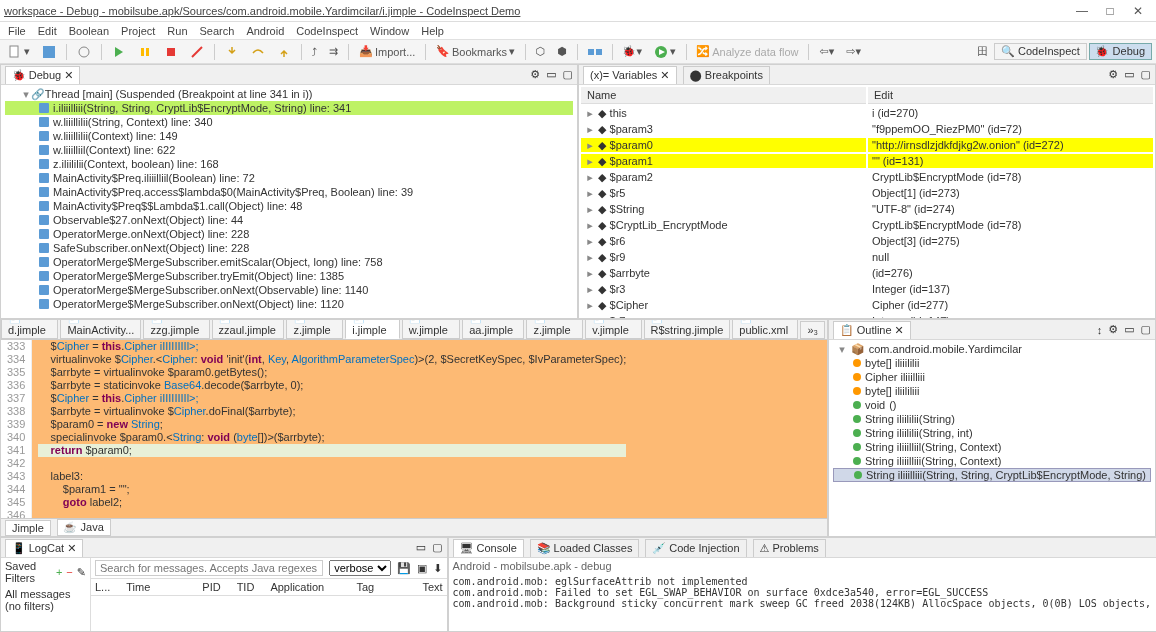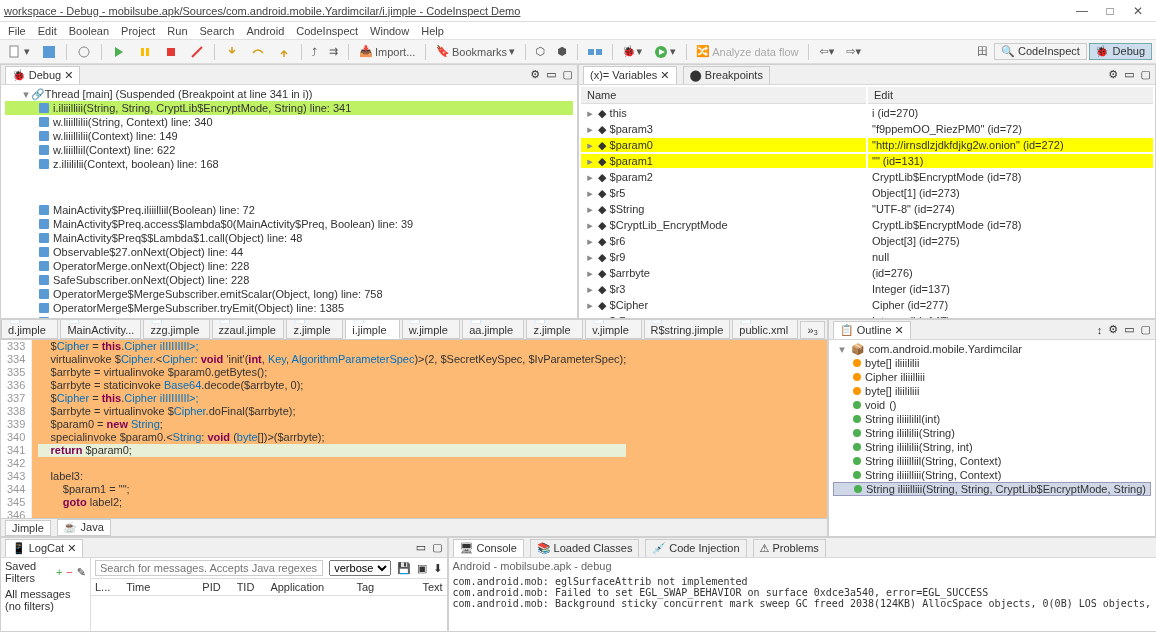--- a/index.html
+++ b/index.html
@@ -175,21 +175,21 @@
         <span>▭</span>
         <span>▢</span>
       </div>
       <div class="pane-body" id="debug-frames">
         <div class="tree-row" style="padding-left:16px;"><span class="exp">▾</span>🔗 <span>Thread [main] (Suspended (Breakpoint at line 341 in i))</span></div>
       <div class="tree-row" style="padding-left: 34px; background: #bef264;"><span class="sq"></span>i.iliiilliii(String, String, CryptLib$EncryptMode, String) line: 341</div>
           <div class="tree-row" style="padding-left: 34px;"><span class="sq"></span>w.liiillilii(String, Context) line: 340</div>
           <div class="tree-row" style="padding-left: 34px;"><span class="sq"></span>w.liiillilii(Context) line: 149</div>
           <div class="tree-row" style="padding-left: 34px;"><span class="sq"></span>w.liiilliil(Context) line: 622</div>
           <div class="tree-row" style="padding-left: 34px;"><span class="sq"></span>z.iliililii(Context, boolean) line: 168</div>
-          <div class="tree-row" style="padding-left: 34px; margin-top: 32px;"><span class="sq"></span>MainActivity$Preq.iliiilliil(Boolean) line: 72</div>
+          <div class="tree-row" style="padding-left: 34px;"><span class="sq"></span>MainActivity$Preq.iliiilliil(Boolean) line: 72</div>
           <div class="tree-row" style="padding-left: 34px;"><span class="sq"></span>MainActivity$Preq.access$lambda$0(MainActivity$Preq, Boolean) line: 39</div>
           <div class="tree-row" style="padding-left: 34px;"><span class="sq"></span>MainActivity$Preq$$Lambda$1.call(Object) line: 48</div>
           <div class="tree-row" style="padding-left: 34px;"><span class="sq"></span>Observable$27.onNext(Object) line: 44</div>
           <div class="tree-row" style="padding-left: 34px;"><span class="sq"></span>OperatorMerge.onNext(Object) line: 228</div>
           <div class="tree-row" style="padding-left: 34px;"><span class="sq"></span>SafeSubscriber.onNext(Object) line: 228</div>
           <div class="tree-row" style="padding-left: 34px;"><span class="sq"></span>OperatorMerge$MergeSubscriber.emitScalar(Object, long) line: 758</div>
           <div class="tree-row" style="padding-left: 34px;"><span class="sq"></span>OperatorMerge$MergeSubscriber.tryEmit(Object) line: 1385</div>
           <div class="tree-row" style="padding-left: 34px;"><span class="sq"></span>OperatorMerge$MergeSubscriber.onNext(Observable) line: 1140</div>
           <div class="tree-row" style="padding-left: 34px;"><span class="sq"></span>OperatorMerge$MergeSubscriber.onNext(Object) line: 1120</div>
         </div>
@@ -326,21 +326,20 @@
         <span>▭</span>
         <span>▢</span>
       </div>
       <div class="pane-body">
         <div class="outline-row"><span class="exp">▾</span>📦 <span>com.android.mobile.Yardimcilar</span></div>
         <div id="outline-items">
             <div class="outline-row" style="padding-left: 20px;"><span class="dot orange"></span>byte[] iliiililii</div>
             <div class="outline-row" style="padding-left: 20px;"><span class="dot orange"></span>Cipher iliiilliii</div>
             <div class="outline-row" style="padding-left: 20px;"><span class="dot orange"></span>byte[] iliililiii</div>
             <div class="outline-row" style="padding-left: 20px;"><span class="dot green"></span>void <init> ()</init></div>
-            <div class="outline-row" style="padding-left: 20px;"><span class="dot green"></span>String iliiililil(int)</div>
             <div class="outline-row" style="padding-left: 20px;"><span class="dot green"></span>String iliililii(String)</div>
             <div class="outline-row" style="padding-left: 20px;"><span class="dot green"></span>String iliililii(String, int)</div>
             <div class="outline-row" style="padding-left: 20px;"><span class="dot green"></span>String iliiilliil(String, Context)</div>
             <div class="outline-row" style="padding-left: 20px;"><span class="dot green"></span>String iliiilliii(String, Context)</div>
             <div class="outline-row sel" style="padding-left: 20px;"><span class="dot green"></span>String iliiilliii(String, String, CryptLib$EncryptMode, String)</div>
           </div>
       </div>
     </div>
   </div>
 

